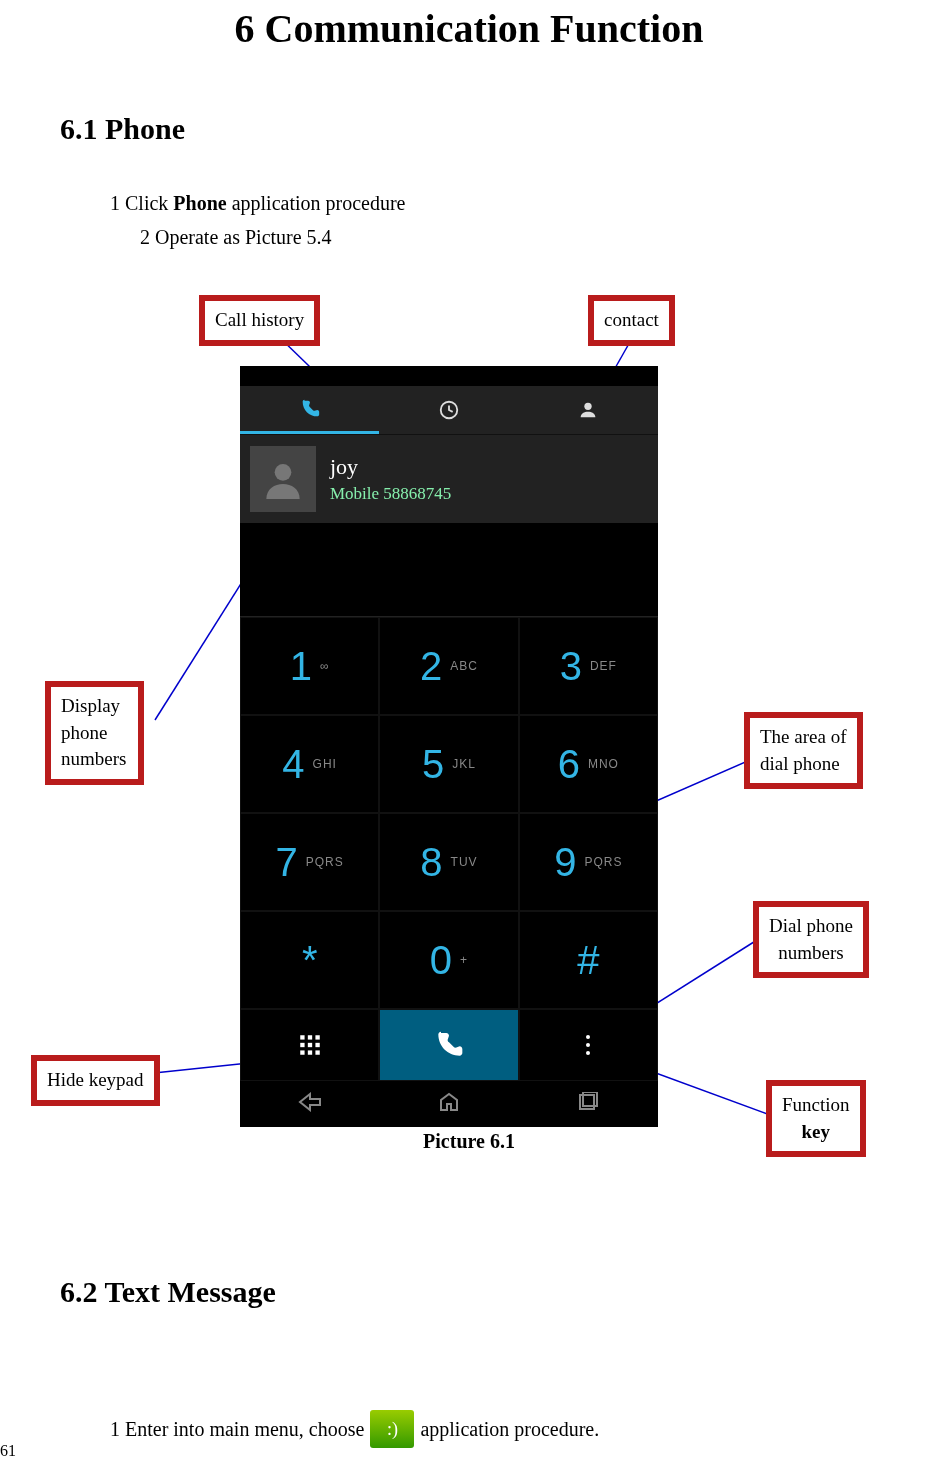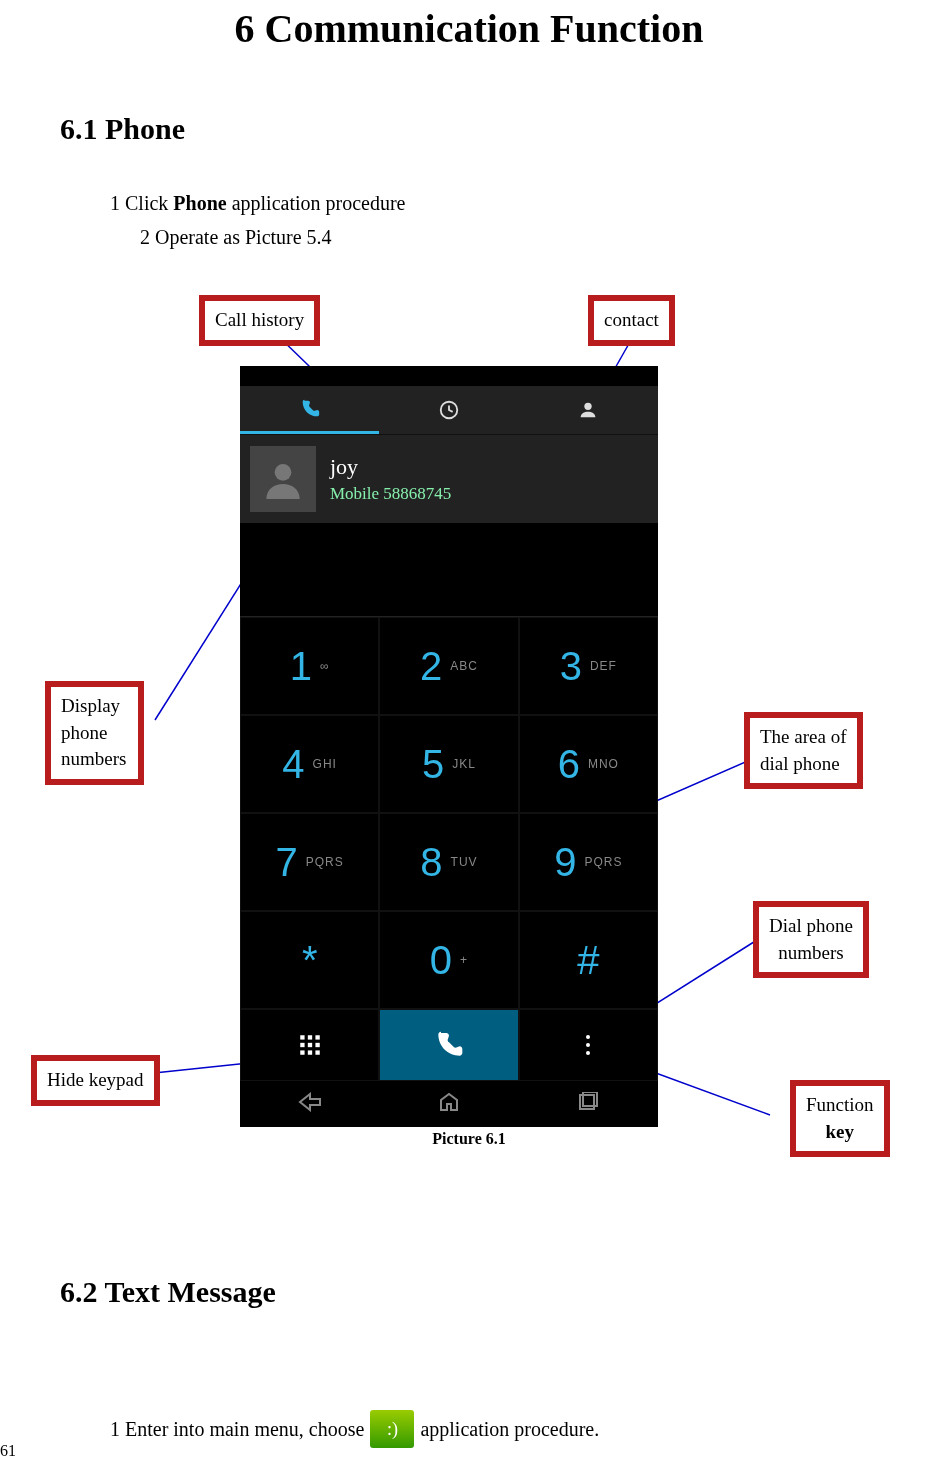--- a/index.html
+++ b/index.html
@@ -160,21 +160,21 @@
     align-items:center;
     background:#000;
   }
   .navbar div { color:#888; font-size:20px; }
 
   .caption {
     position:absolute;
     left:0; width:938px;
     top: 1130px;
     text-align:center;
-    font-size:16px;
+    font-size:20px;
     font-weight:bold;
   }
 
   .bottom-line {
     margin-left: 110px;
     font-size: 20px;
     margin-top: 40px;
     display:flex;
     align-items:center;
   }
@@ -236,21 +236,21 @@
   </div>
   <div class="callout" style="left:744px; top:712px;">
     <div>The area of</div>
     <div>dial phone</div>
   </div>
   <div class="callout" style="left:753px; top:901px;">
     <div>Dial phone</div>
     <div style="text-align:center;">numbers</div>
   </div>
   <div class="callout" style="left:31px; top:1055px;">Hide keypad</div>
-  <div class="callout" style="left:790px; top:1080px;">
+  <div class="callout" style="left:766px; top:1080px;">
     <div>Function</div>
     <div style="text-align:center;font-weight:bold;">key</div>
   </div>
 
   <div class="phone-wrap">
     <div class="statusbar"></div>
     <div class="tabs">
       <div class="tab active">
         <svg width="22" height="22" viewBox="0 0 24 24">
             <path fill="#33b5e5" d="M6 2c-1 0-2 1-2 2 0 9 7 16 16 16 1 0 2-1 2-2v-3c0-1-1-2-2-2l-3 1c-1 0-1 0-2-1l-3-3c-1-1-1-1-1-2l1-3c0-1-1-2-2-2H6z"></path>

